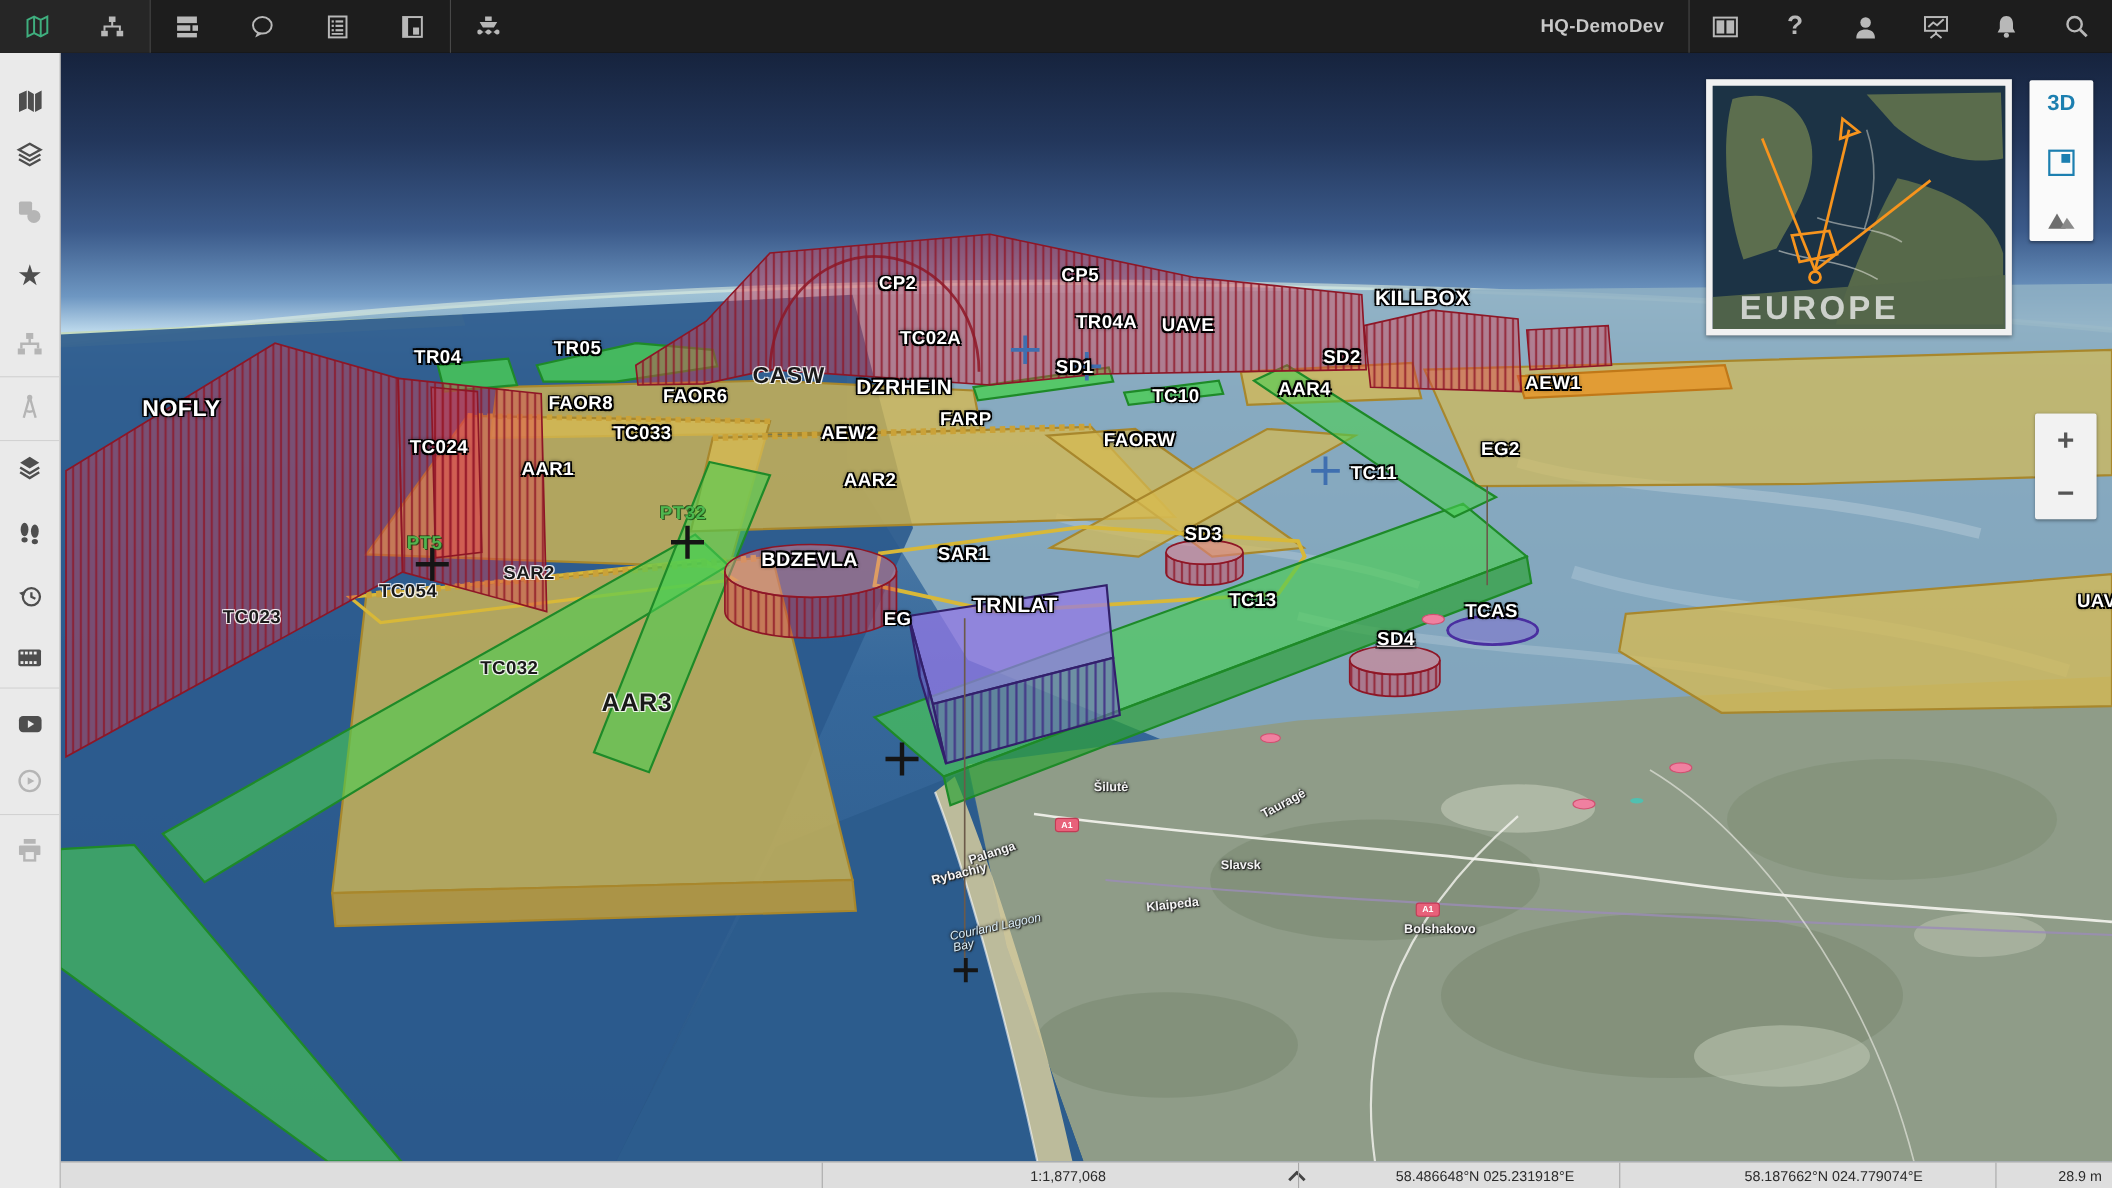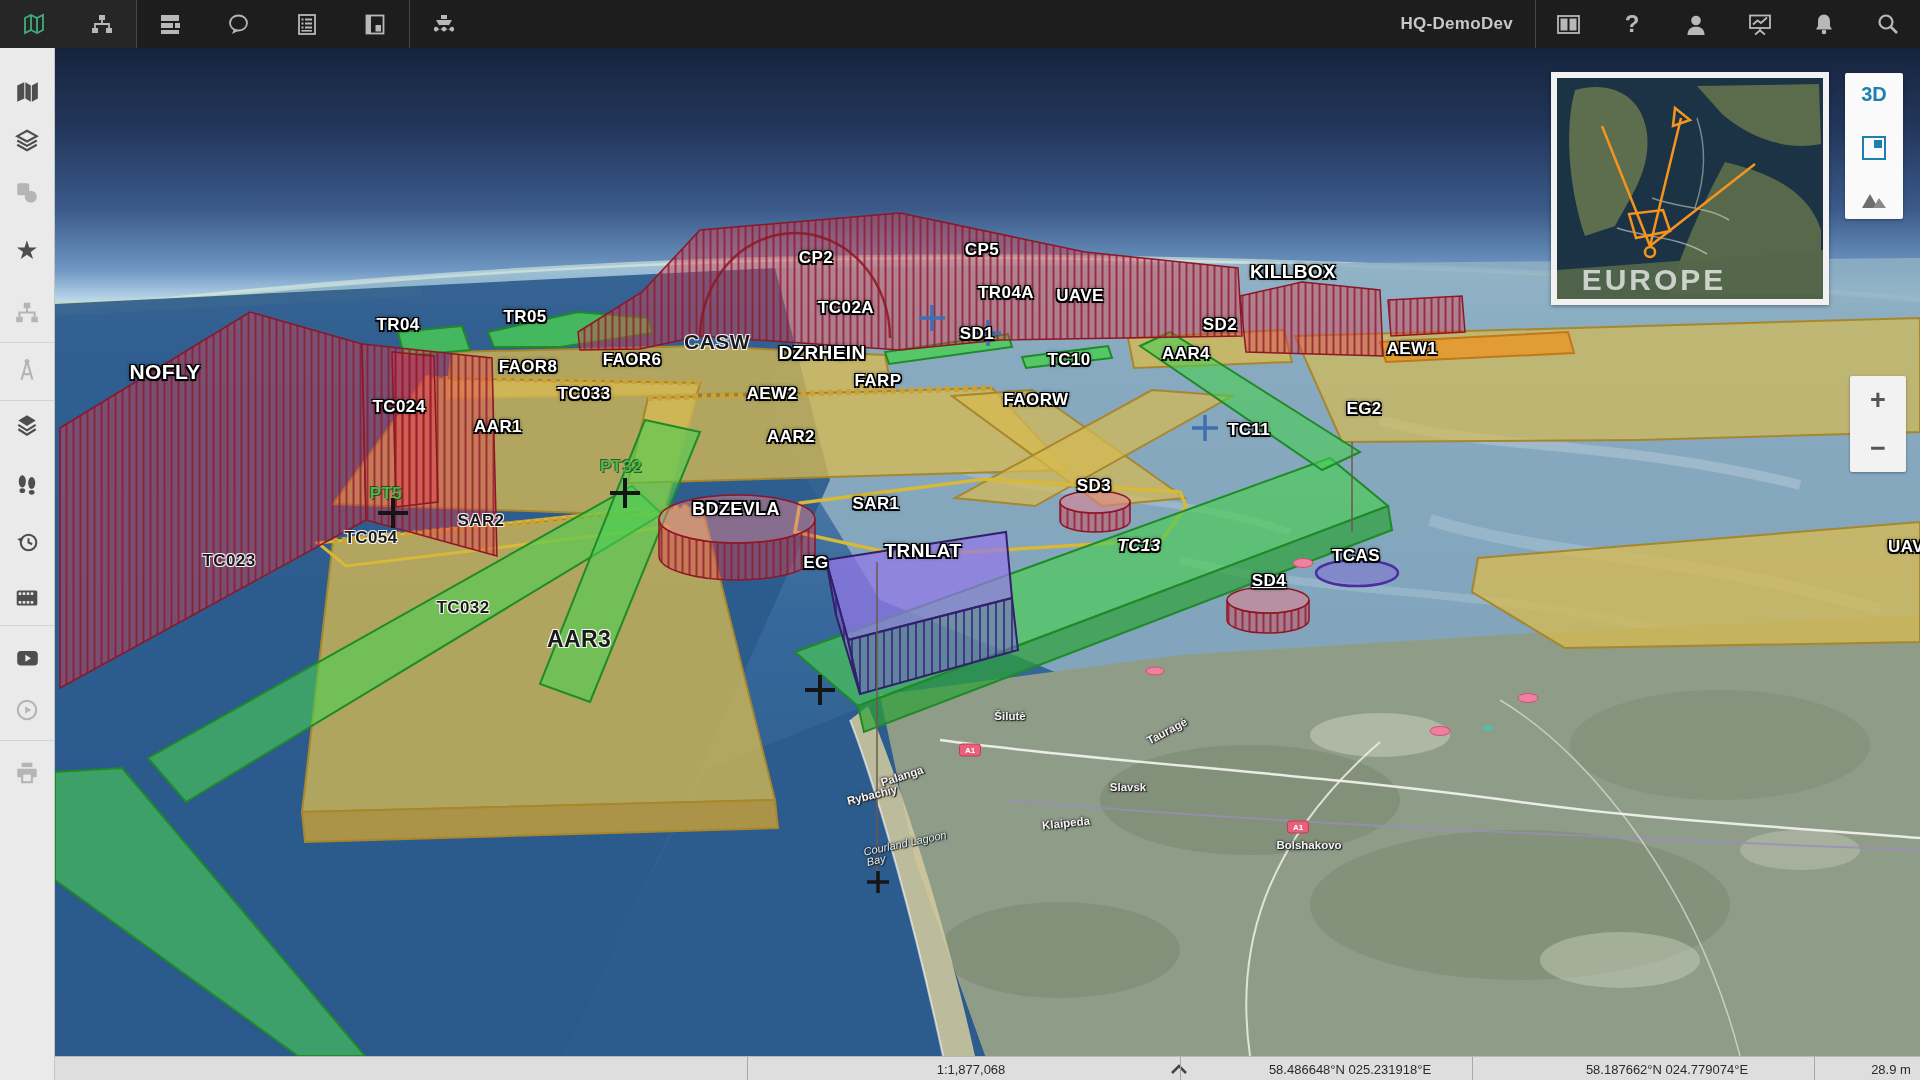--- a/index.html
+++ b/index.html
@@ -446,21 +446,21 @@
         <div class="zl " style="left: 1249px; top: 430px;">TC11</div>
         <div class="zl " style="left: 1364px; top: 409px;">EG2</div>
         <div class="zl green" style="left: 621px; top: 467px;">PT32</div>
         <div class="zl green" style="left: 386px; top: 494px;">PT5</div>
         <div class="zl dark" style="left: 481px; top: 521px;">SAR2</div>
         <div class="zl dark" style="left: 371px; top: 538px;">TC054</div>
         <div class="zl dark" style="left: 229px; top: 561px;">TC023</div>
         <div class="zl " style="left: 736px; top: 509px; font-size: 18px;">BDZEVLA</div>
         <div class="zl " style="left: 876px; top: 504px;">SAR1</div>
         <div class="zl " style="left: 1094px; top: 486px;">SD3</div>
-        <div class="zl " style="left: 1139px; top: 546px; font-style: italic;">TC13</div>
+        <div class="zl " style="left: 1139px; top: 546px;">TC13</div>
         <div class="zl " style="left: 1356px; top: 556px;">TCAS</div>
         <div class="zl " style="left: 1269px; top: 581px; text-decoration: underline;">SD4</div>
         <div class="zl " style="left: 816px; top: 563px;">EG</div>
         <div class="zl " style="left: 923px; top: 551px; font-size: 19px;">TRNLAT</div>
         <div class="zl dark" style="left: 439px; top: 608px; margin-left: 24px;">TC032</div>
         <div class="zl dark" style="left: 579px; top: 639px; font-size: 23px;">AAR3</div>
         <div class="zl " style="left: 1906px; top: 547px;">UAV</div>
         <div class="pl " style="left: 1066px; top: 823px; transform: translate(-50%, -50%) rotate(-6deg);">Klaipeda</div>
         <div class="pl " style="left: 902px; top: 776px; transform: translate(-50%, -50%) rotate(-18deg);">Palanga</div>
         <div class="pl " style="left: 1010px; top: 716px;">Šilutė</div>

